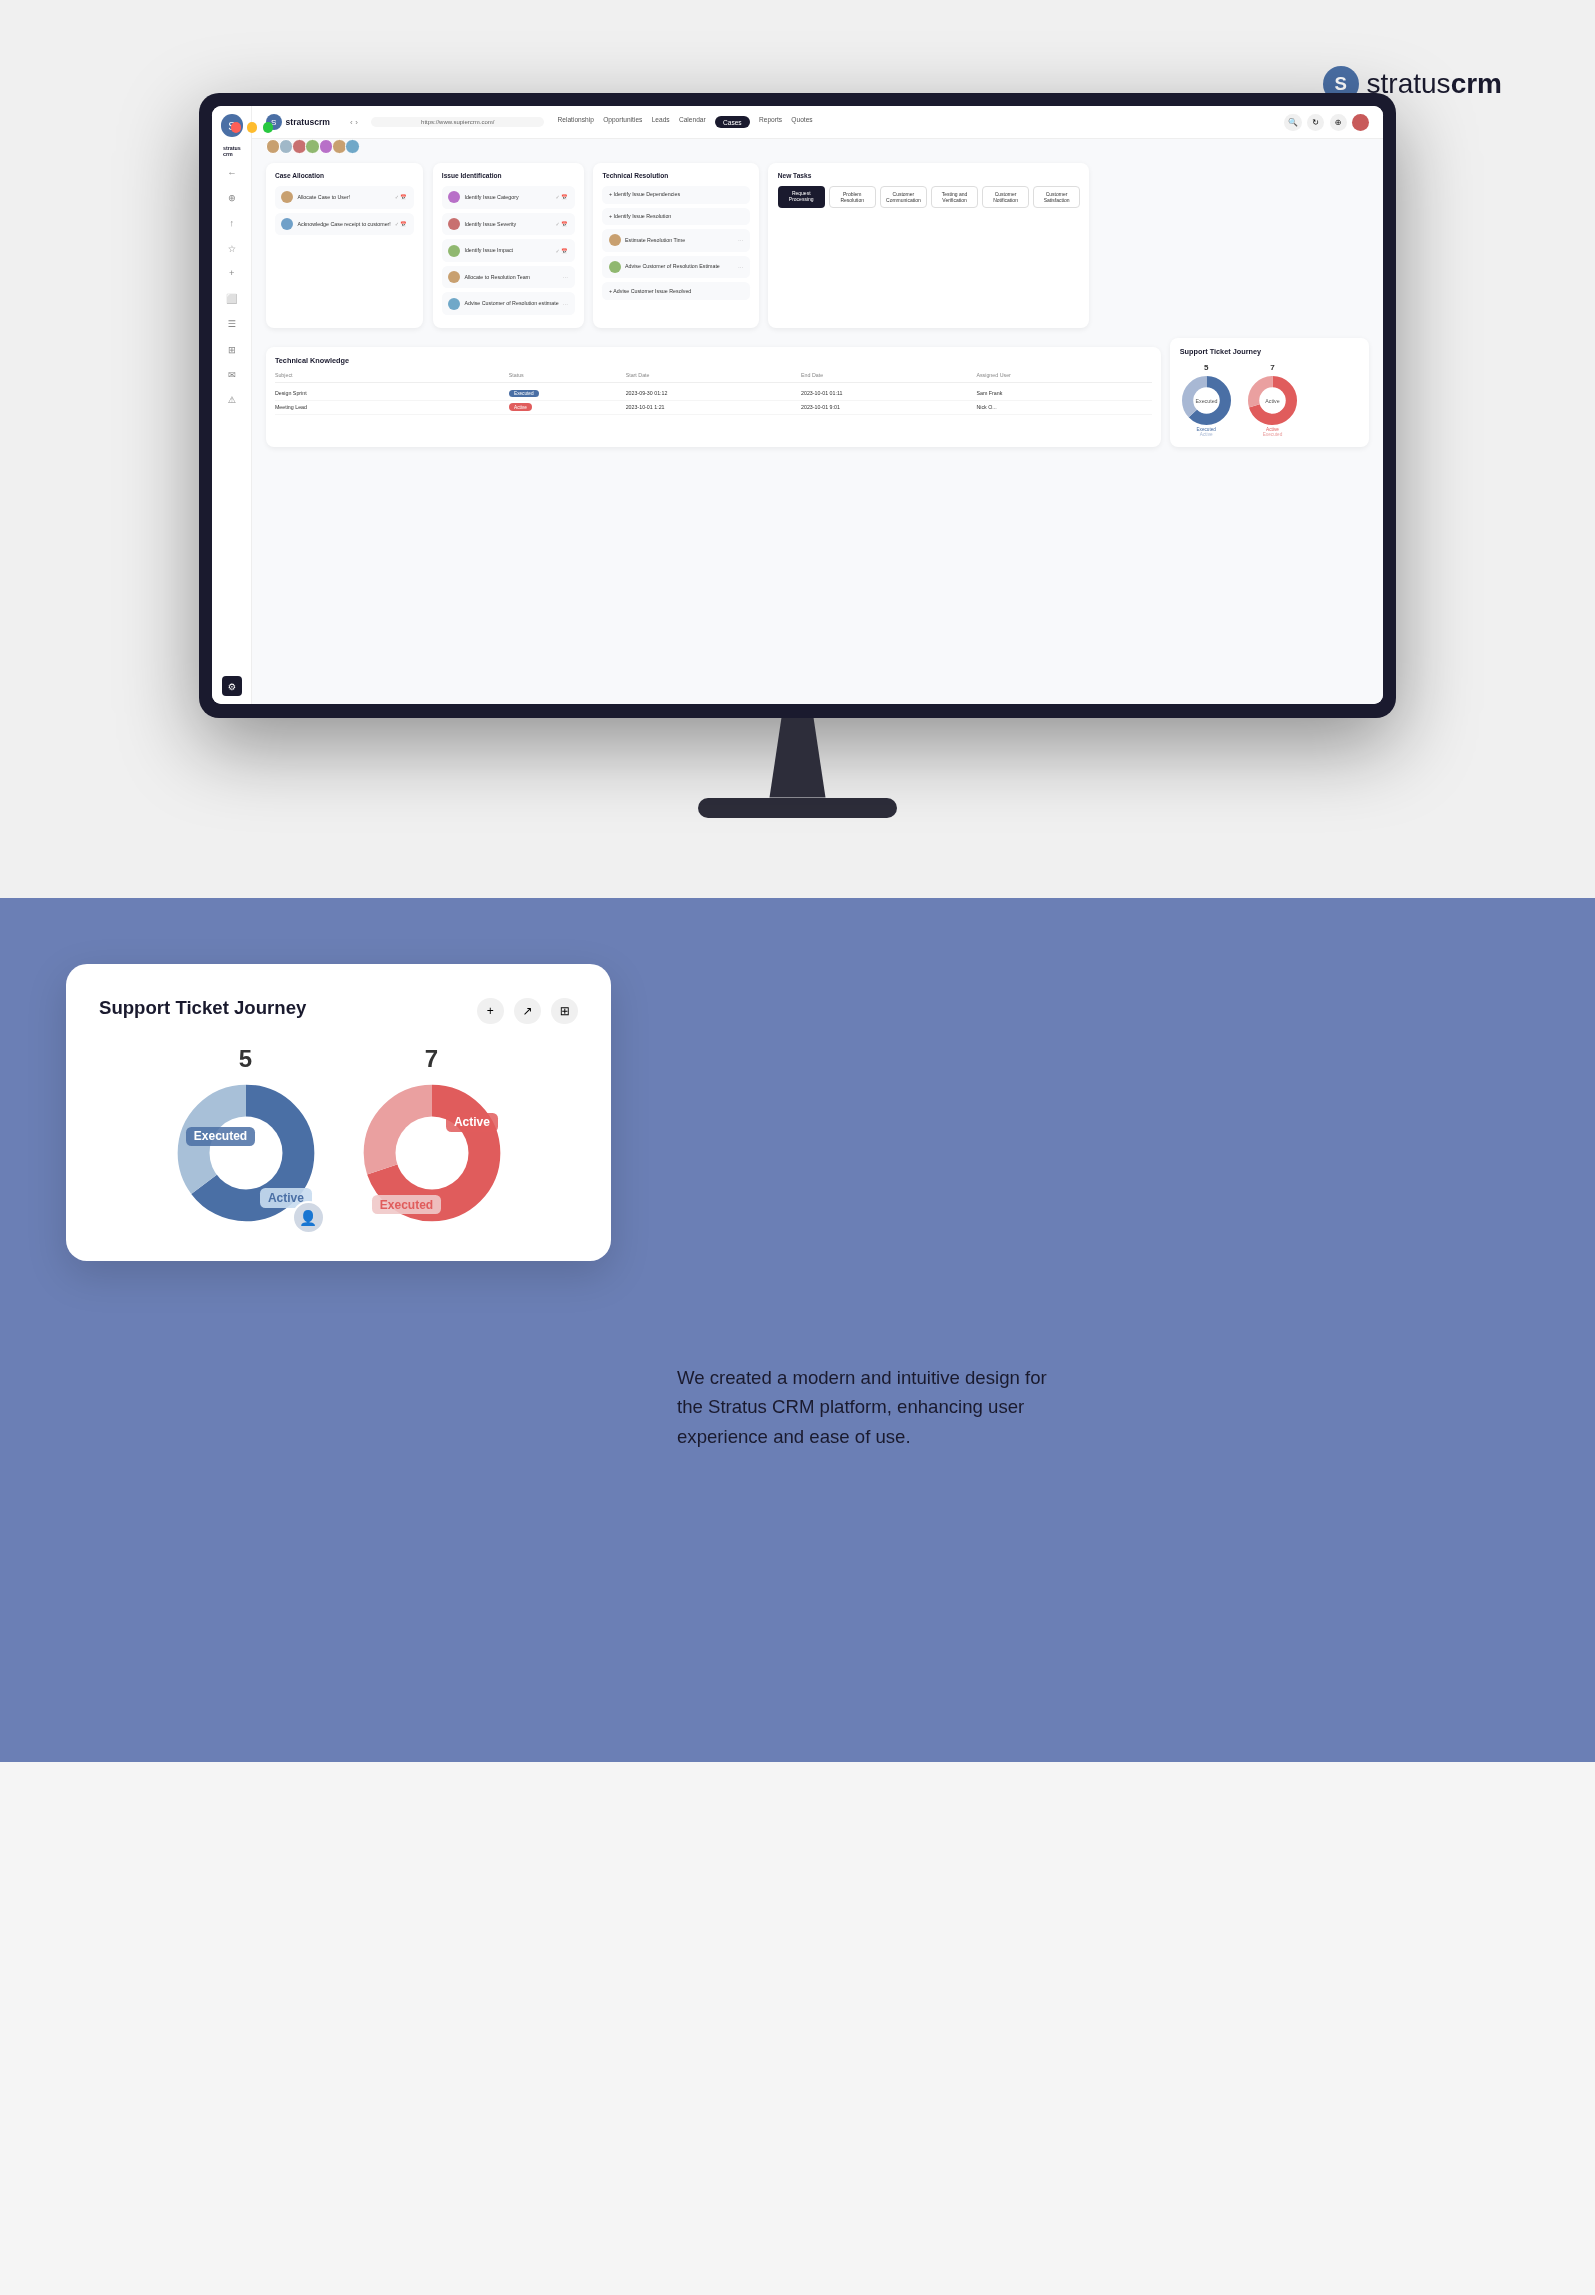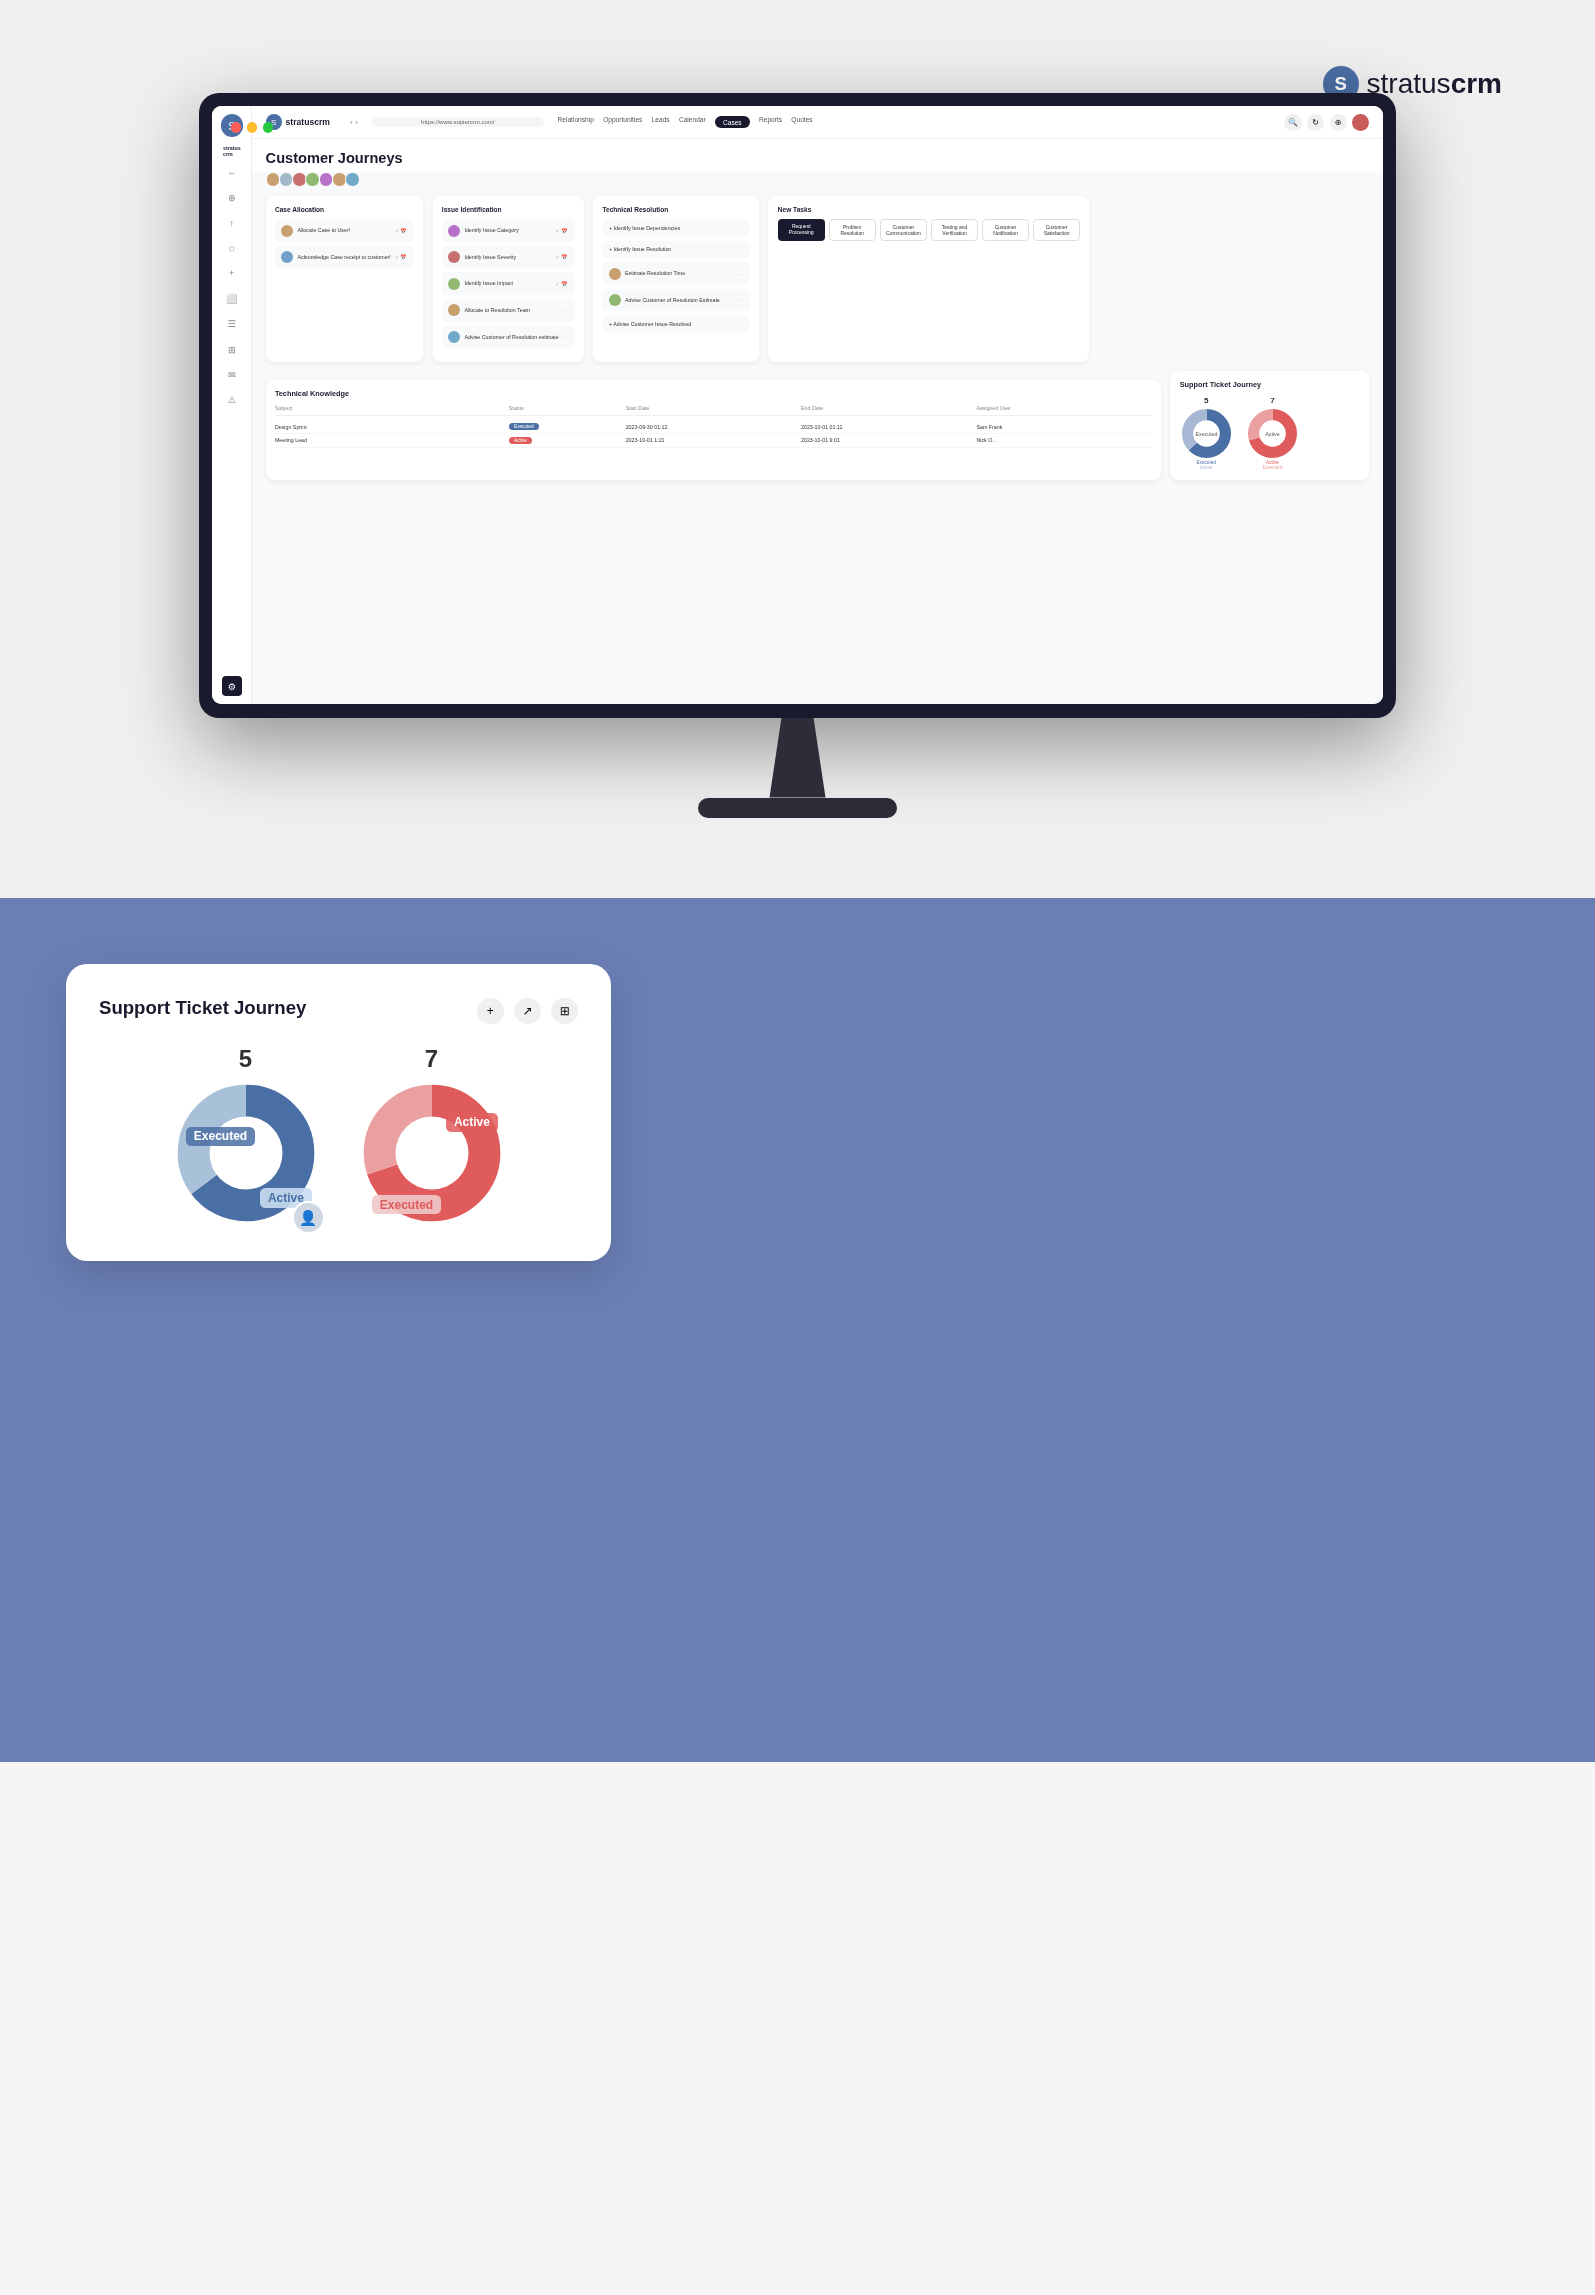--- a/index.html
+++ b/index.html
@@ -569,23 +569,20 @@
                 <span class="nav-item">Quotes</span>
               </div>
               <div class="nav-actions">
                 <div class="nav-action-btn">🔍</div>
                 <div class="nav-action-btn">↻</div>
                 <div class="nav-action-btn">⊕</div>
                 <div class="nav-avatar"></div>
               </div>
             </div>
 
-            <div class="page-header">
-              <h1 class="page-title">Customer Journeys</h1>
-            </div>
 
             <div class="page-content">
 
               <div style="display:flex; gap:2.7px; margin-bottom:6.6px; align-items:center;">
                 <div style="width:14.6px;height:14.6px;border-radius:50%;background:#c8a070;border:1.3px solid white;"></div>
                 <div style="width:14.6px;height:14.6px;border-radius:50%;background:#a0b8c8;border:1.3px solid white;margin-left:-4px;"></div>
                 <div style="width:14.6px;height:14.6px;border-radius:50%;background:#c87070;border:1.3px solid white;margin-left:-4px;"></div>
                 <div style="width:14.6px;height:14.6px;border-radius:50%;background:#90b870;border:1.3px solid white;margin-left:-4px;"></div>
                 <div style="width:14.6px;height:14.6px;border-radius:50%;background:#b870c8;border:1.3px solid white;margin-left:-4px;"></div>
                 <div style="width:14.6px;height:14.6px;border-radius:50%;background:#c8a070;border:1.3px solid white;margin-left:-4px;"></div>
@@ -790,15 +787,18 @@
           </svg>
           
           <div style="position:absolute; top:33px; right:6.6px; font-size:12px; font-weight:600; color:white; background:rgba(224,92,92,0.85); padding:2.7px 8px; border-radius:5.3px;">Active</div>
           <div style="position:absolute; bottom:13.3px; left:13.3px; font-size:12px; font-weight:600; color:#e05c5c; background:rgba(240,200,200,0.9); padding:2.7px 8px; border-radius:5.3px;">Executed</div>
         </div>
       </div>
 
     </div>
   </div>
 
+  <div class="bottom-text-section">
+    <p class="bottom-description">We created a modern and intuitive design for the Stratus CRM platform, enhancing user experience and ease of use.</p>
+  </div>
 
 </div>
 
 
 </body></html>

